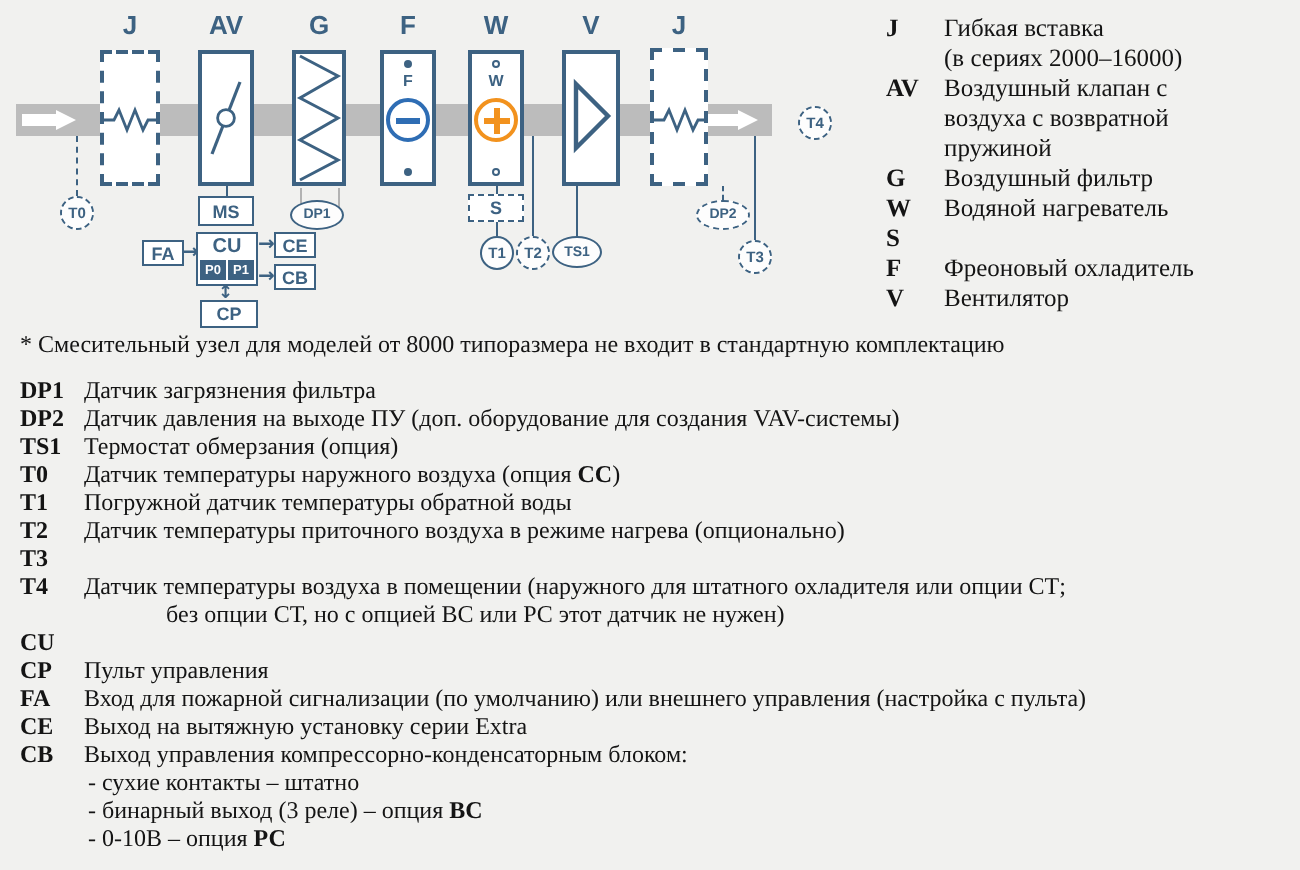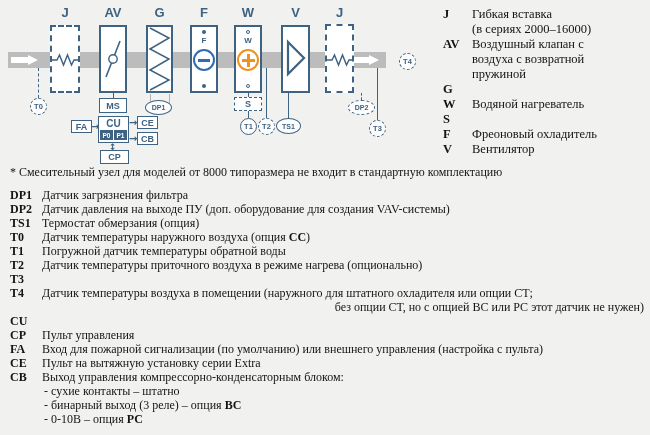--- a/index.html
+++ b/index.html
@@ -45,21 +45,21 @@
   
   .legend{position:absolute;left:443px;top:7px;width:204px;font-size:12.5px;line-height:15px;}
   .legend .lrow{display:flex;}
   .legend .k{font-weight:bold;width:29px;flex:none;}
 
   
   .footnote{position:absolute;left:10px;top:165px;width:630px;font-size:12px;}
   .abbr{position:absolute;left:10px;top:188px;width:634px;font-size:12px;line-height:14px;}
   .abbr .row{display:flex;}
   .abbr .k{font-weight:bold;width:32px;flex:none;}
-  .abbr .cont{margin-left:73px;text-align:right;}
+  .abbr .cont{margin-left:73px;}
   .abbr .sub{margin-left:34px;}
   .b{font-weight:bold;}
 </style>
 </head>
 <body>
 
 <div id="root">
 
   <div class="duct"></div>
 
@@ -180,20 +180,21 @@
     <div class="lrow">
         <span class="k">AV</span>
       <span>
           <div>Воздушный клапан с</div>
           <div>воздуха с возвратной</div>
           <div>пружиной</div>
         </span>
       </div>
     <div class="lrow">
         <span class="k">G</span>
+      <span>Воздушный фильтр</span>
       </div>
     <div class="lrow">
         <span class="k">W</span>
       <span>Водяной нагреватель</span>
       </div>
     <div class="lrow">
         <span class="k">S</span>
       </div>
     <div class="lrow">
         <span class="k">F</span>
@@ -246,21 +247,21 @@
     <div class="row">
         <span class="k">CP</span>
         <span>Пульт управления</span>
       </div>
     <div class="row">
         <span class="k">FA</span>
         <span>Вход для пожарной сигнализации (по умолчанию) или внешнего управления (настройка с пульта)</span>
       </div>
     <div class="row">
         <span class="k">CE</span>
-        <span>Пульт на вытяжную установку серии Extra</span>
+        <span>Выход на вытяжную установку серии Extra</span>
       </div>
     <div class="row">
         <span class="k">CB</span>
         <span>Выход управления компрессорно-конденсаторным блоком:</span>
       </div>
     <div class="sub"><span>- сухие контакты – штатно</span></div>
     <div class="sub"><span>- бинарный выход (3 реле) – опция </span><span class="b">ВС</span></div>
     <div class="sub"><span>- 0-10В – опция </span><span class="b">РС</span></div>
   </div>
 

